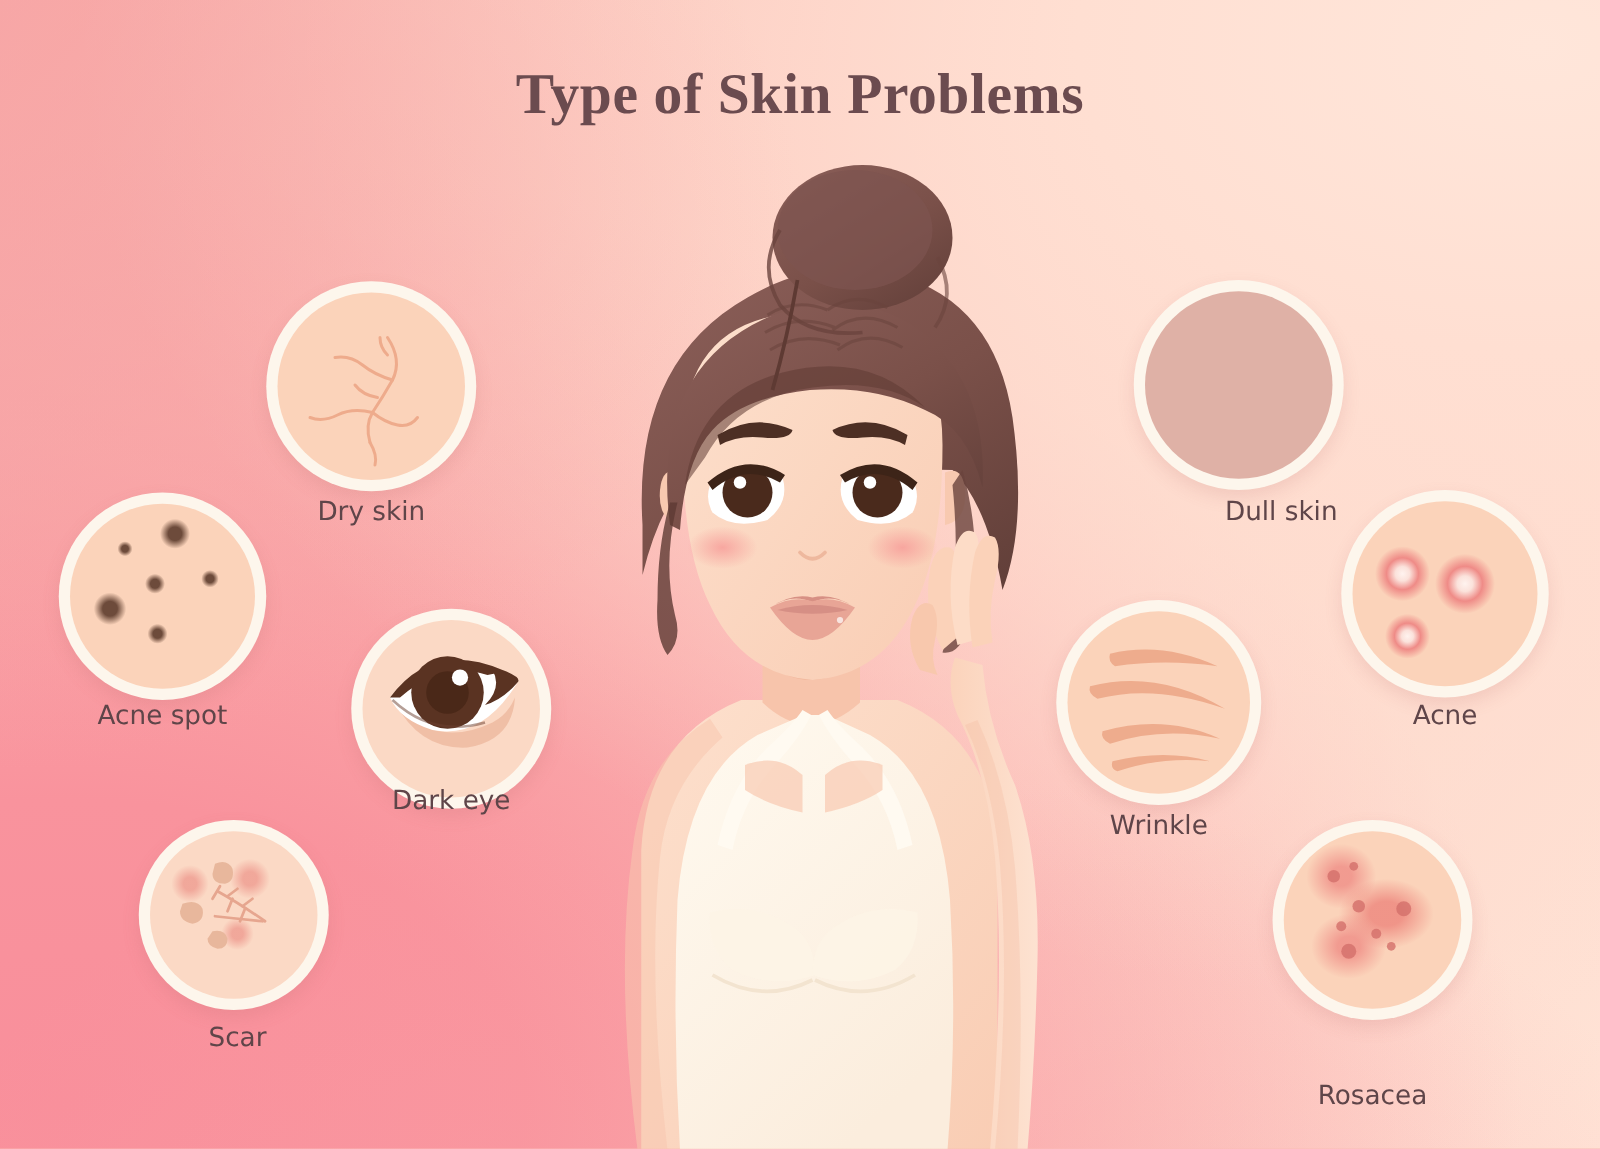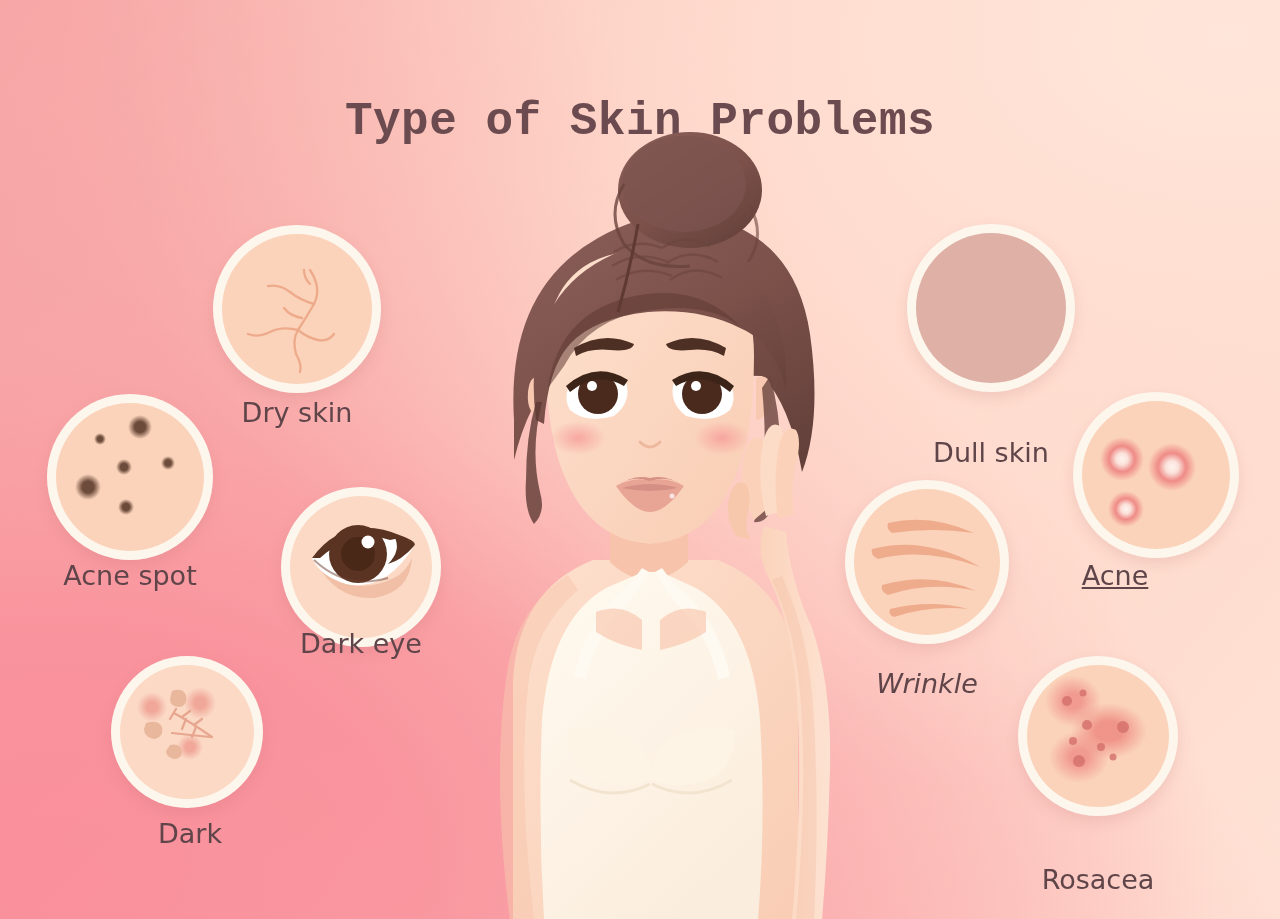--- a/index.html
+++ b/index.html
@@ -26,26 +26,25 @@
     position:absolute; inset:0;
     background:
       radial-gradient(100% 90% at 50% 120%, rgba(250,160,165,0.55) 0%, rgba(250,170,170,0.0) 60%),
       radial-gradient(90% 80% at -6% 18%, rgba(247,165,166,0.75) 0%, rgba(247,165,166,0) 62%);
   }
 
   
   .title {
     position:absolute; left:0; right:0; top:48px;
     text-align:center;
-    font-family:Liberation Mono, monospace;
+    font-family:Liberation Serif, serif;
     font-size:46px;
     font-weight:bold;
     letter-spacing:0.5px;
     color:#6b4b4f;
-    margin-top:48px;
   }
 
   
   .bubble {
     position:absolute;
     border-radius:50%;
     background:#fdf6ec;
     box-shadow:0 6px 14px rgba(180,100,100,0.16);
   }
   .bubble .inner {
@@ -55,21 +54,21 @@
     overflow:hidden;
     background:#fbd9c2;
   }
   .bubble.sz-lg { width:168px; height:168px; }
   .bubble.sz-md { width:160px; height:160px; }
   .bubble.sz-sm { width:152px; height:152px; }
 
   .label {
     position:absolute;
     text-align:center;
-    font-size:27px;
+    font-size:21px;
     color:#5f4549;
     white-space:nowrap;
     font-family:"DejaVu Sans", sans-serif;
   }
 
   svg { display:block; }
 
   
   .figure { position:absolute; left:418px; top:120px; width:460px; height:800px; }
 </style>
@@ -298,59 +297,59 @@
           <path d="M 52 68 Q 70 70 90 72"></path>
           <path d="M 56 44 L 50 54"></path>
           <path d="M 66 54 L 62 64"></path>
           <path d="M 76 62 L 72 72"></path>
           <path d="M 62 52 L 70 46"></path>
           <path d="M 74 60 L 82 54"></path>
         </g>
       </svg>
     </div>
   </div>
-  <div class="label" style="left:111px; top:818px; width:158px;">Dark</div>
+  <div class="label" style="left:111px; top:818px; width:158px;">Scar</div>
 
   <div class="bubble sz-lg" style="left:907px; top:224px;">
     <div class="inner" style="background:#dfb1a6;"></div>
   </div>
-  <div class="label" style="left:907px; top:397px; width:168px;margin-top:40px;">Dull skin</div>
+  <div class="label" style="left:941px; top:397px; width:168px;">Dull skin</div>
 
   <div class="bubble sz-lg" style="left:1073px; top:392px; width:166px; height:166px;">
     <div class="inner" style="background:#fbd3ba;">
       <svg width="148" height="148" viewBox="0 0 148 148">
         <defs>
           <radialGradient id="acneG">
             <stop offset="0%" stop-color="#fff3ef"></stop>
             <stop offset="26%" stop-color="#fbe2db"></stop>
             <stop offset="58%" stop-color="#ef8b87"></stop>
             <stop offset="100%" stop-color="#ef8b87" stop-opacity="0"></stop>
           </radialGradient>
         </defs>
         <circle cx="40" cy="58" r="22" fill="url(#acneG)"></circle>
         <circle cx="90" cy="66" r="24" fill="url(#acneG)"></circle>
         <circle cx="44" cy="108" r="18" fill="url(#acneG)"></circle>
       </svg>
     </div>
   </div>
-  <div class="label" style="left:1032px; top:560px; width:166px;text-decoration:underline;">Acne</div>
+  <div class="label" style="left:1073px; top:560px; width:166px;">Acne</div>
 
   <div class="bubble sz-md" style="left:845px; top:480px; width:164px; height:164px;">
     <div class="inner" style="background:#fbd3ba;">
       <svg width="146" height="146" viewBox="0 0 146 146">
         <g fill="#eeac8d">
           <path d="M 34 34 Q 76 24 120 44 Q 78 38 38 44 Q 32 40 34 34 Z"></path>
           <path d="M 18 60 Q 72 46 126 78 Q 70 58 24 70 Q 16 66 18 60 Z"></path>
           <path d="M 28 96 Q 78 82 122 102 Q 76 92 34 106 Q 26 102 28 96 Z"></path>
           <path d="M 36 120 Q 78 110 114 120 Q 76 116 40 128 Q 34 126 36 120 Z"></path>
         </g>
       </svg>
     </div>
   </div>
-  <div class="label" style="left:845px; top:668px; width:164px;font-style:italic;">Wrinkle</div>
+  <div class="label" style="left:845px; top:648px; width:164px;">Wrinkle</div>
 
   <div class="bubble sz-md" style="left:1018px; top:656px;">
     <div class="inner" style="background:#fbd3ba;">
       <svg width="142" height="142" viewBox="0 0 142 142">
         <defs>
           <radialGradient id="rosG">
             <stop offset="30%" stop-color="#ef8d86" stop-opacity="0.8"></stop>
             <stop offset="100%" stop-color="#ef8d86" stop-opacity="0"></stop>
           </radialGradient>
           <radialGradient id="rosG2">

